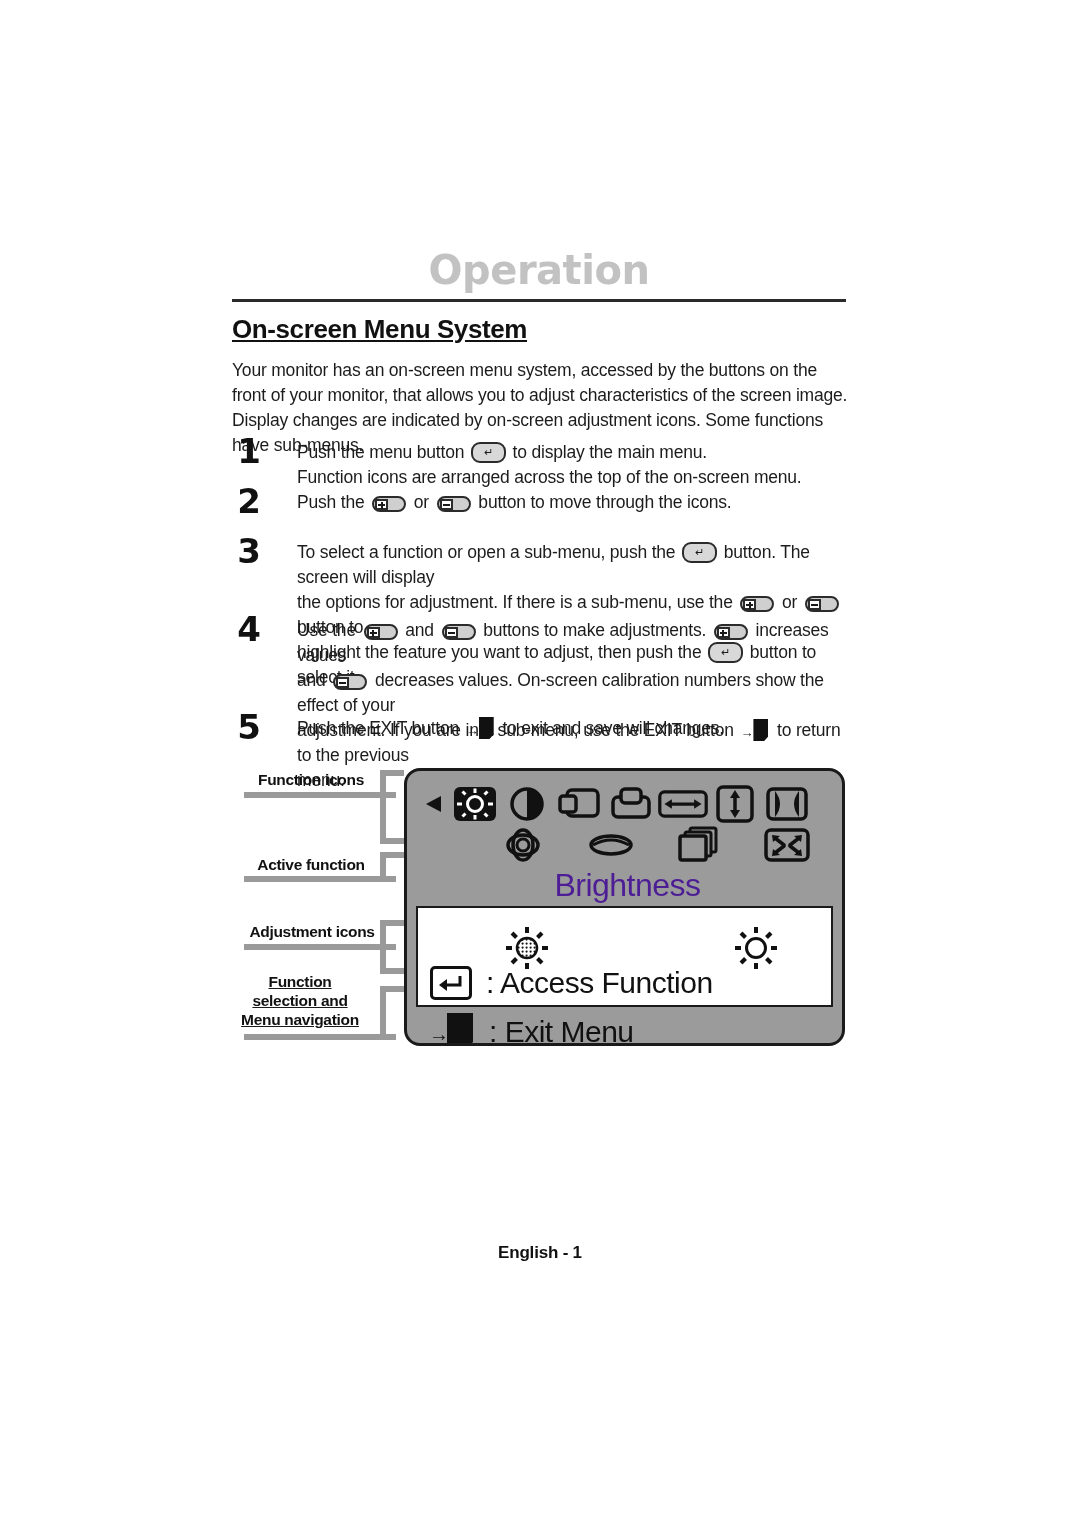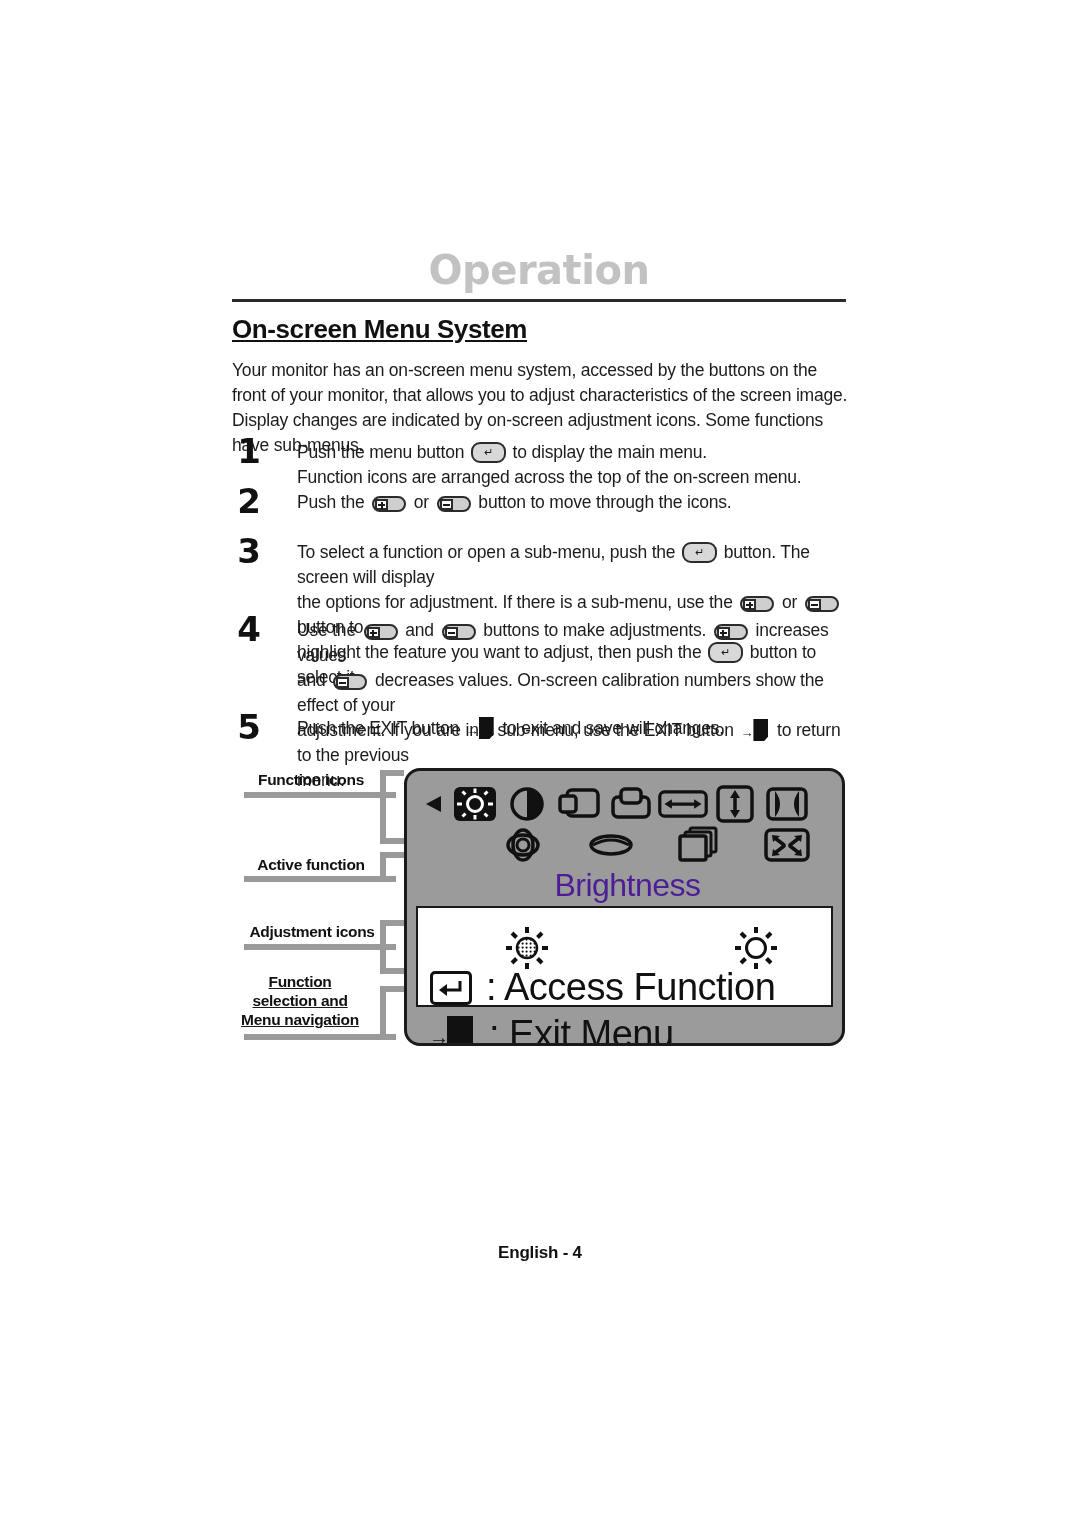--- a/index.html
+++ b/index.html
@@ -132,21 +132,21 @@
   }
   .adj-left{position:absolute;left:83px;top:6px;}
   .adj-right{position:absolute;left:312px;top:6px;}
   .access-line{
     position:absolute;left:12px;top:58px;display:flex;align-items:center;
   }
   .exit-line{
     position:absolute;left:22px;top:242px;display:flex;align-items:center;
   }
   .line-txt{
-    font-size:38px;color:#111;letter-spacing:-0.5px;margin-left:14px;
+    font-size:30px;color:#111;letter-spacing:-0.5px;margin-left:14px;
     white-space:nowrap;
   }
   
   .enterkey{
     position:relative;width:42px;height:34px;border:3px solid #111;
     border-radius:5px;background:#fff;box-sizing:border-box;
     display:flex;align-items:center;justify-content:center;
   }
   .exitkey{position:relative;width:46px;height:38px;}
   .exitkey .arr{
@@ -464,15 +464,15 @@
     <div class="exit-line">
       <div class="exitkey">
         <span class="arr">→</span>
           <span class="door"></span>
       </div>
       <span class="line-txt">: Exit Menu</span>
     </div>
 
   </div>
 
-  <div class="footer">English - 4</div>
+  <div class="footer">English - 1</div>
 
 </div>
 
 </body></html>

